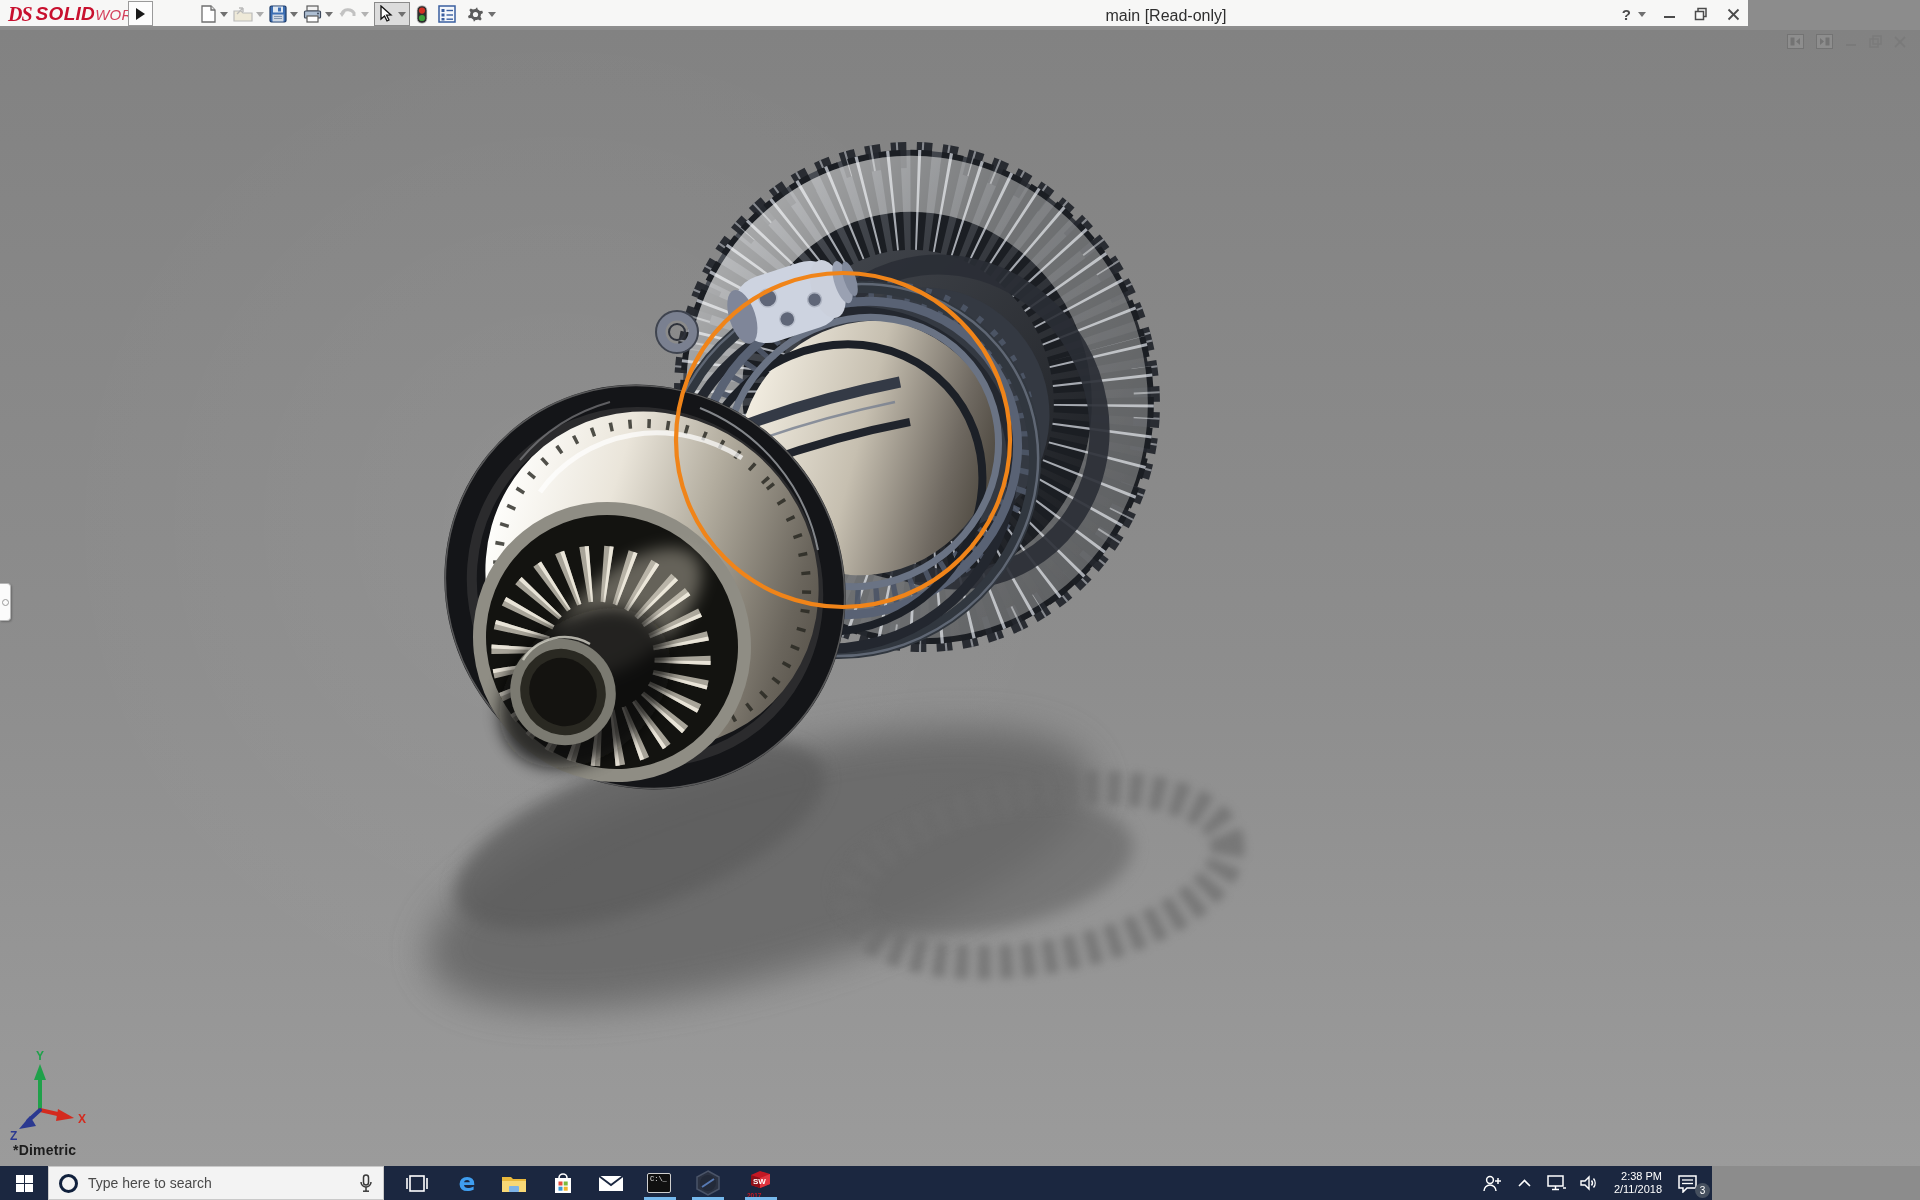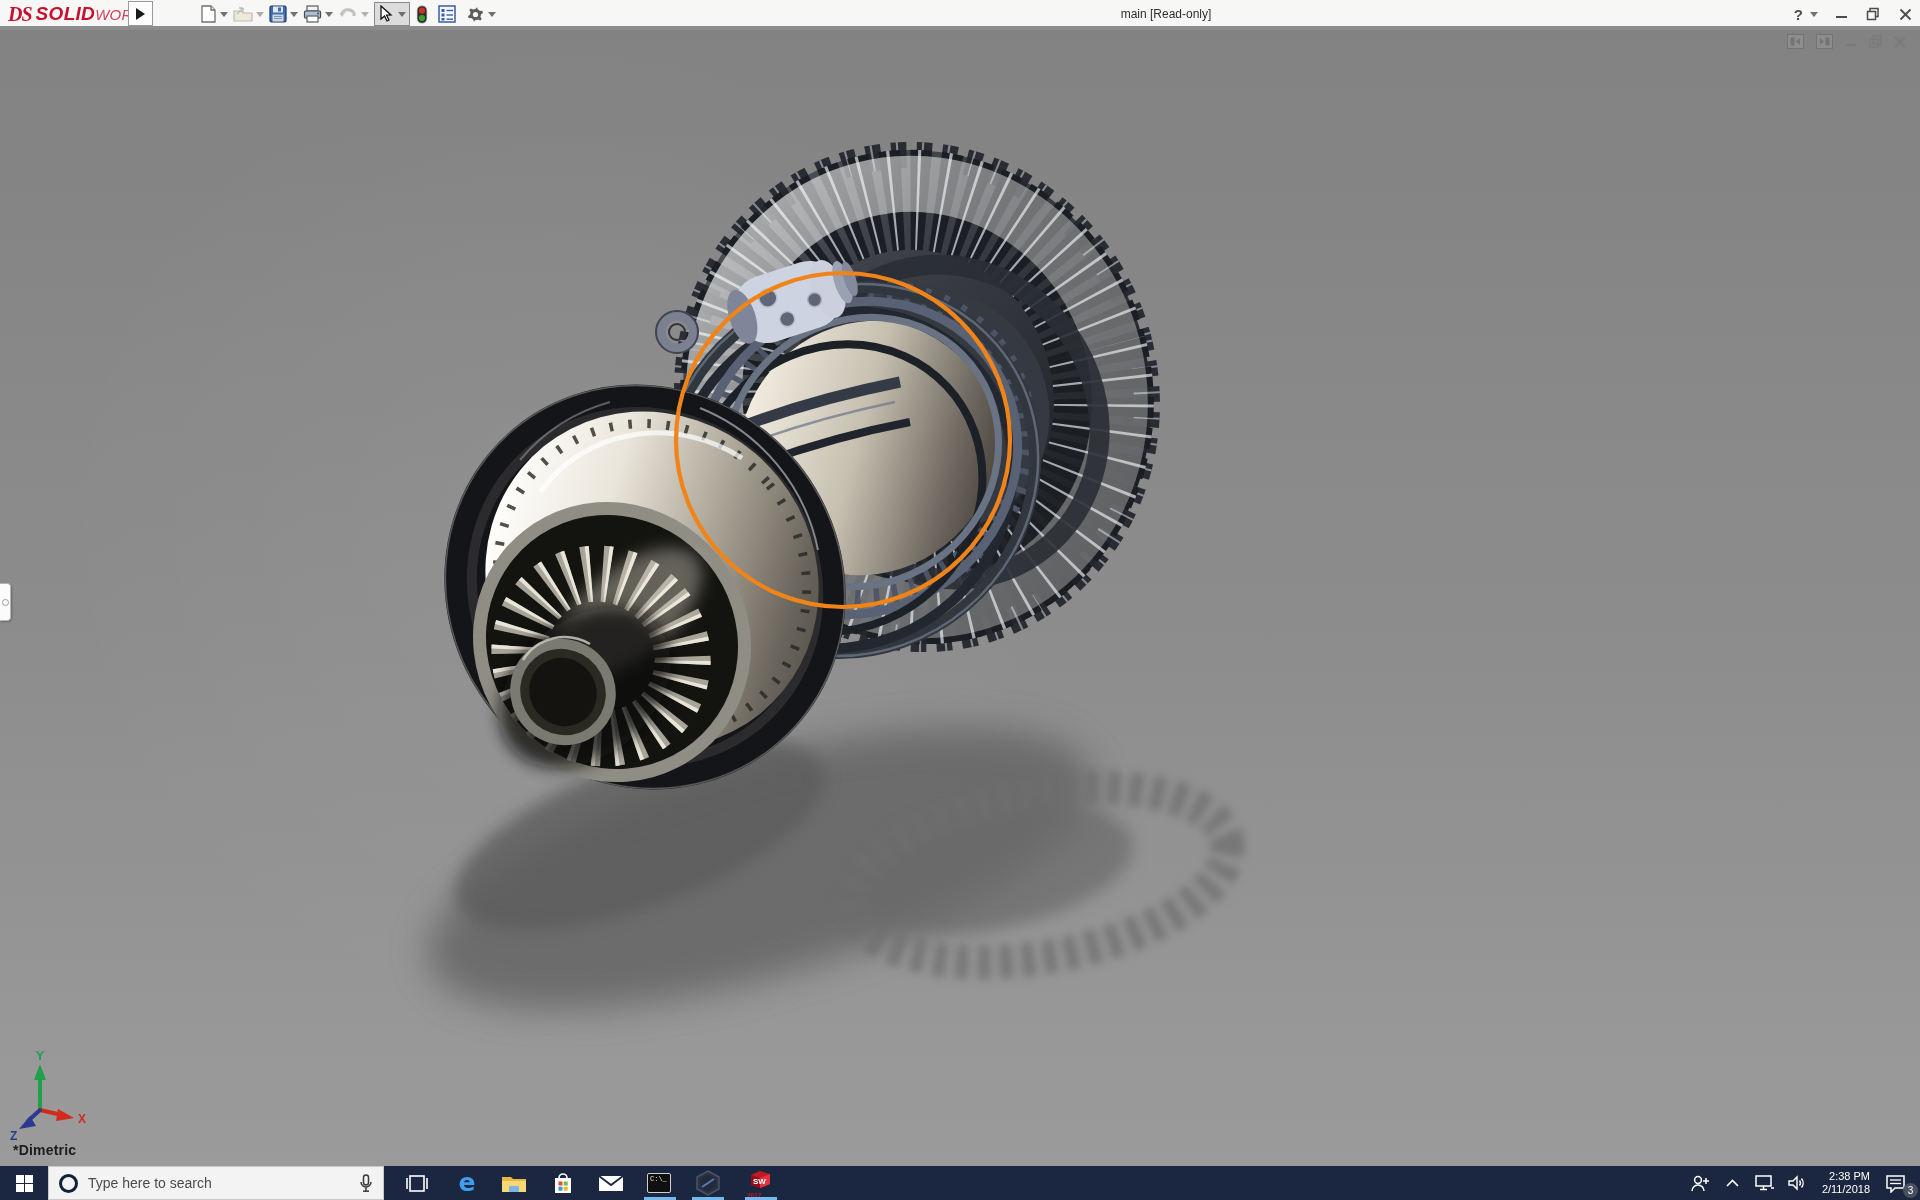--- a/index.html
+++ b/index.html
@@ -1,57 +1,57 @@
 <!DOCTYPE html>
 <html><head>
 <meta charset="utf-8">
 <style>
   * { margin:0; padding:0; box-sizing:border-box; }
   html,body { width:1920px; height:1200px; overflow:hidden; background:#8c8c8c;
               font-family:"Liberation Sans", sans-serif; }
 
   
-  .titlebar { position:absolute; left:0; top:0; width:1920px; height:28px;
+  .titlebar { position:absolute; left:0; top:0; width:1748px; height:28px;
               background:#f7f7f6; border-bottom:2px solid #8e8e8e; z-index:50; }
   .brand { position:absolute; left:8px; top:3px; height:22px; display:flex; align-items:center; }
   .brand-ds { font-family:"Liberation Serif", serif; font-style:italic; font-weight:bold;
               font-size:20px; color:#c8102e; margin-right:4px; letter-spacing:-1px;}
   .brand-solid { font-size:19px; font-weight:bold; color:#c8102e; font-style:italic; letter-spacing:.3px;}
   .brand-works { font-size:15px; font-weight:normal; color:#d4405c; font-style:italic; letter-spacing:.3px;}
   .flyout-btn { position:absolute; left:128px; top:1px; width:25px; height:25px;
                 border:1px solid #9a9a9a; background:#fdfdfd; display:flex; align-items:center; justify-content:center; }
   .tri-right { width:0; height:0; border-top:6px solid transparent; border-bottom:6px solid transparent;
                border-left:9px solid #1a1a1a; }
   .toolbar-icons { position:absolute; left:200px; top:0; height:28px; display:flex; align-items:center; }
   .tb-item { display:flex; align-items:center; margin-right:5px; }
   .caret-down { width:0; height:0; border-left:4px solid transparent; border-right:4px solid transparent;
                 border-top:5px solid #707070; margin-left:3px; }
   .tb-sel-box { display:flex; align-items:center; border:1px solid #8a8a8a; background:#dcdcdc;
                 height:24px; padding:0 3px; margin-right:6px; }
   .tb-sel-box .caret-down { margin-left:5px; }
   .win-title { position:absolute; left:1166px; top:7px; transform:translateX(-50%);
-               font-size:12px; color:#2f2f2f; white-space:nowrap; }
+               font-size:16px; color:#2f2f2f; white-space:nowrap; }
   .title-ctrls { position:absolute; right:6px; top:0; height:28px; display:flex; align-items:center; gap:14px; }
   .help-q { font-size:15px; font-weight:bold; color:#4b4b4b; }
   .ctrl-glyph { display:flex; align-items:center; justify-content:center; width:18px; height:18px; }
 
   
   .viewport { position:absolute; left:0; top:30px; width:1920px; height:1136px;
               background:linear-gradient(180deg,#828282 0%, #8d8d8d 55%, #9b9b9b 100%); overflow:hidden; }
   .vp-ctrls { position:absolute; right:14px; top:4px; display:flex; align-items:center; gap:12px; opacity:.75; }
   .panel-btn { width:17px; height:15px; border:1px solid #6f6f6f; display:flex; align-items:center; justify-content:center; background:rgba(255,255,255,.12); }
   .side-tab { position:absolute; left:0; top:553px; width:11px; height:38px; background:#fbfbfb;
               border:1px solid #b5b5b5; border-left:none; border-radius:0 4px 4px 0;
               display:flex; align-items:center; justify-content:center; box-shadow:1px 1px 2px rgba(0,0,0,.25); }
   .side-tab-dot { width:7px; height:7px; border-radius:50%; border:1.5px solid #9a9a9a; }
   .view-label { position:absolute; left:13px; top:1112px; font-size:14px; font-weight:bold; color:#1c1c1c; letter-spacing:.2px; }
   .scene { position:absolute; left:0; top:0; width:1920px; height:1136px; }
 
   
-  .taskbar { position:absolute; left:0; top:1166px; width:1920px; height:34px; background:#1b2740; z-index:60; }
+  .taskbar { position:absolute; left:0; top:1166px; width:1712px; height:34px; background:#1b2740; z-index:60; }
   .start-btn { position:absolute; left:0; top:0; width:48px; height:34px; display:flex; align-items:center; justify-content:center; }
   .search-box { position:absolute; left:48px; top:0; width:336px; height:34px; background:#f3f3f3;
                 border:1px solid #c9c9c9; display:flex; align-items:center; }
   .cortana-ring { width:19px; height:19px; border:3px solid #10203c; border-radius:50%; margin:0 10px 0 10px; }
   .search-input { flex:1; border:none; outline:none; background:transparent; font-size:14px; color:#4a4a4a;
                   font-family:"Liberation Sans", sans-serif; }
   .search-input::placeholder { color:#4a4a4a; opacity:1; }
   .mic { margin-right:10px; }
   .tb-app { position:absolute; top:0; width:46px; height:34px; display:flex; align-items:center; justify-content:center; }
   .run-bar { position:absolute; top:31px; height:3px; width:32px; background:#76b9ed; }

